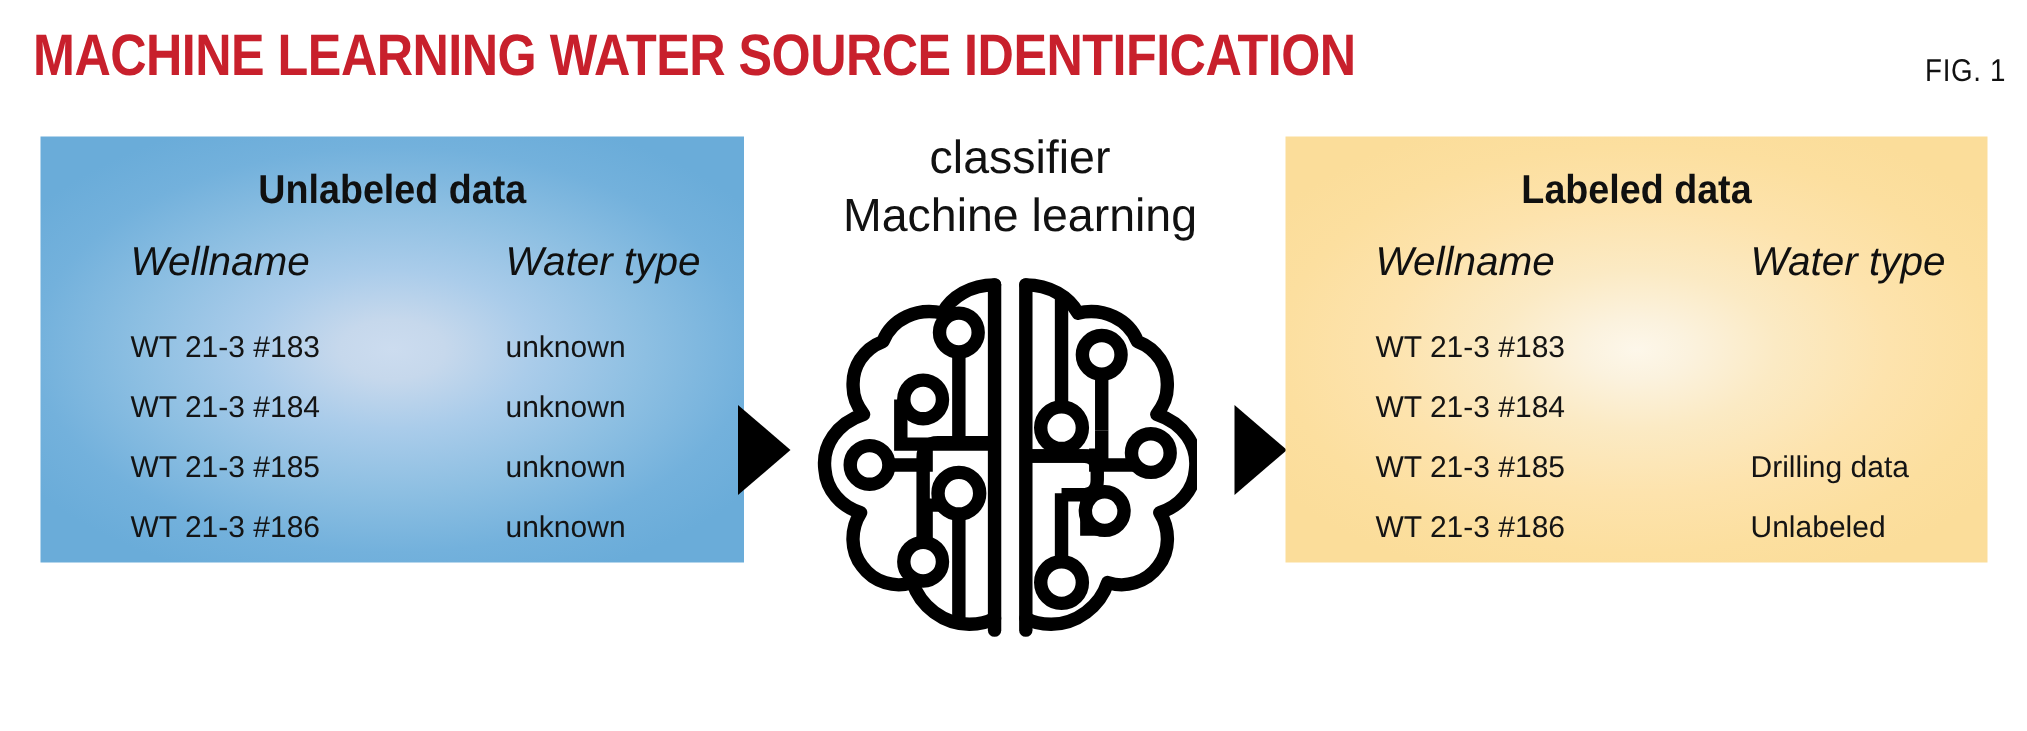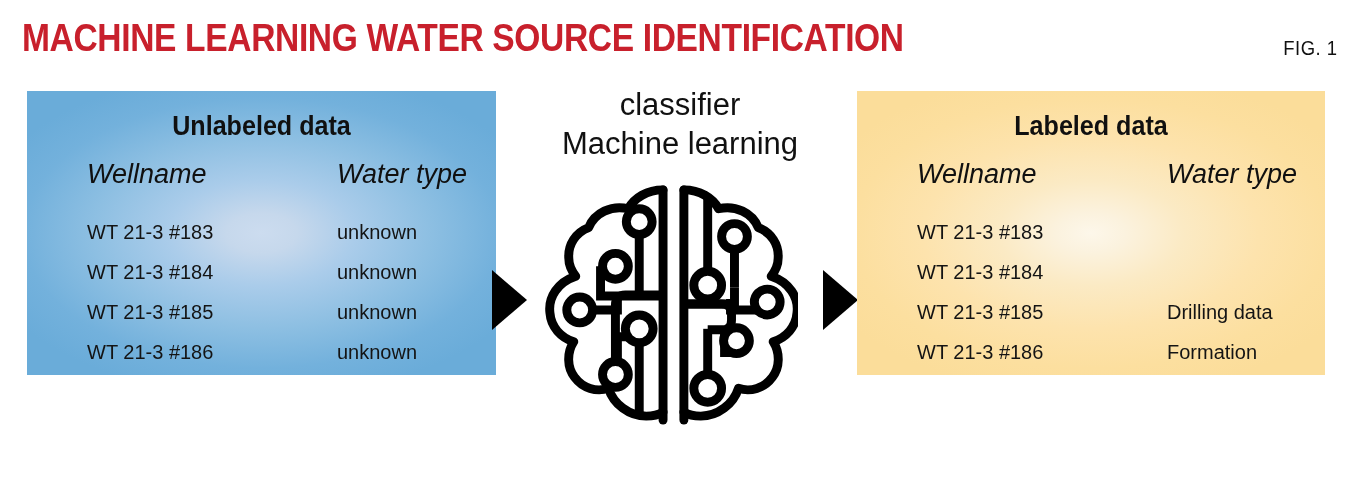--- a/index.html
+++ b/index.html
@@ -210,16 +210,16 @@
     </div>
     <div class="row">
       <div class="cell col-well">WT 21-3 #184</div>
     </div>
     <div class="row">
       <div class="cell col-well">WT 21-3 #185</div>
       <div class="cell">Drilling data</div>
     </div>
     <div class="row">
       <div class="cell col-well">WT 21-3 #186</div>
-      <div class="cell">Formation</div>
+      <div class="cell">Unlabeled</div>
     </div>
   </div>
 </div>
 
 </body></html>

